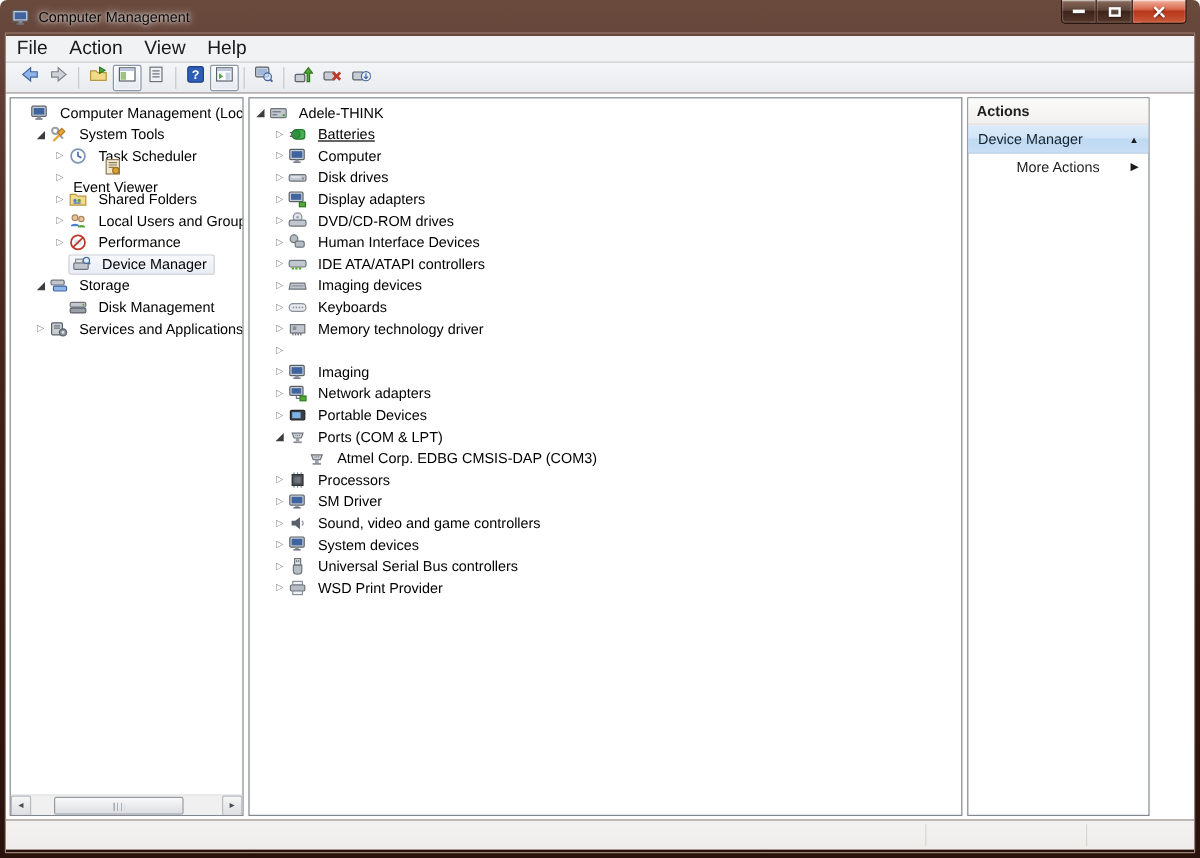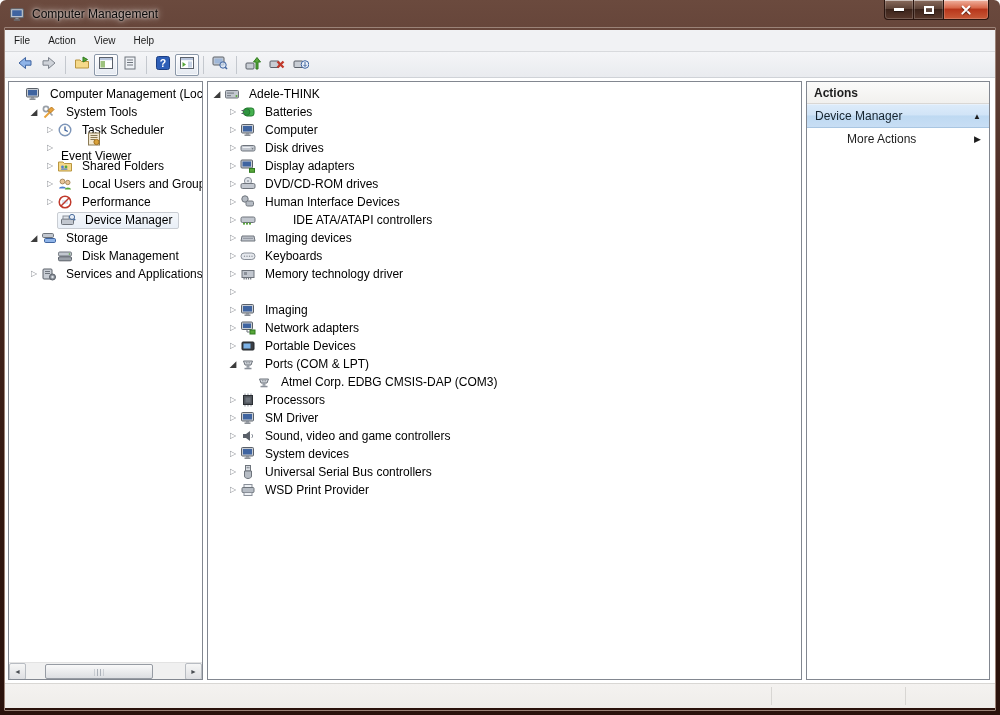--- a/index.html
+++ b/index.html
@@ -40,37 +40,37 @@
   .g-close::before,.g-close::after{
     content:""; position:absolute; left:0; top:4px; width:12px; height:2.4px; background:#fff;
     box-shadow:0 1px 1px rgba(0,0,0,.4); border-radius:1px;
   }
   .g-close::before{ transform:rotate(45deg); } .g-close::after{ transform:rotate(-45deg); }
   
   #menubar {
     position:absolute; left:5px; top:30px; width:990px; height:22px;
     background:#f1f2f4; border-bottom:1px solid #d8dadd; display:flex; align-items:center;
   }
-  .menu-item { padding:3px 9px; font-size:10px; color:#1a1a1a; }
+  .menu-item { padding:3px 9px; font-size:16px; color:#1a1a1a; }
   
   #toolbar {
     position:absolute; left:5px; top:52px; width:990px; height:26px;
     background:linear-gradient(180deg,#f4f5f7,#e9ebef); border-bottom:1px solid #cfd2d7;
     display:flex; align-items:center; padding-left:8px;
   }
   .tbtn { width:24px; height:22px; display:flex; align-items:center; justify-content:center; border:1px solid transparent; border-radius:2px; }
   .tbtn svg { width:16px; height:16px; }
   .tbtn.framed { border:1px solid #8a97a8; background:linear-gradient(180deg,#fdfdfe,#e4e9f1); box-shadow:inset 0 0 0 1px rgba(255,255,255,.7); }
   .tsep { width:1px; height:18px; background:#c4c8ce; margin:0 4px; }
   
   #content { position:absolute; left:5px; top:78px; width:990px; height:605px; background:#fff; }
   .pane { position:absolute; top:3px; bottom:3px; background:#fff; border:1px solid #828790; }
   #left-pane   { left:3px;  width:195px; overflow:hidden; }
   #middle-pane { left:202px; width:595px; overflow:hidden; }
-  #right-pane  { left:801px; width:184px; }
+  #right-pane  { left:801px; width:152px; }
   
   .tree { padding-top:3px; }
   .tree-row { display:flex; align-items:center; height:18px; white-space:nowrap; font-size:12px; color:#000; }
   .indent { flex:none; }
   .expander { flex:none; width:14px; text-align:center; color:#8d9096; font-size:8px; line-height:18px; }
   .expander.exp { color:#3c3c3c; font-size:9px; }
   .ic { flex:none; width:16px; height:16px; margin-right:5px; }
   .ic svg { width:16px; height:16px; display:block; }
   .lbl { padding:1px 3px; border:1px solid transparent; }
   .tree-row.selected-soft .lbl,
@@ -418,21 +418,21 @@
                   <rect x="3" y="9" width="4" height="1.2" fill="#7d838c"></rect>
                   <circle cx="12.5" cy="10" r="1" fill="#57a639"></circle>
                 </svg>
               </span>
               <span class="lbl">Adele-THINK</span>
             </span>
           </div>
           <div class="tree-row">
             <span class="indent" style="width: 18px;"></span>
             <span class="expander">▷</span>
-            <span style="display: flex; align-items: center;">
+            <span style="display: flex; align-items: center; text-decoration: underline;">
               <span class="ic">
                 <svg viewBox="0 0 16 16" xmlns="http://www.w3.org/2000/svg">
                   <rect x="4.5" y="4" width="9.5" height="8" rx="2.5" fill="#45b04f" stroke="#237a2e"></rect>
                   <circle cx="6.5" cy="8" r="3.4" fill="#2f9440" stroke="#237a2e"></circle>
                   <path d="M1.5 6.5 L4.5 6.5 M1.5 9.5 L4.5 9.5" stroke="#5a6069" stroke-width="1.2"></path>
                 </svg>
               </span>
               <span class="lbl">Batteries</span>
             </span>
           </div>
@@ -502,21 +502,21 @@
                   <circle cx="5" cy="6" r="3.2" fill="#b6bcc4" stroke="#6e747c"></circle>
                   <rect x="6" y="8" width="7.5" height="5" rx="1.5" fill="#b6bcc4" stroke="#6e747c"></rect>
                 </svg>
               </span>
               <span class="lbl">Human Interface Devices</span>
             </span>
           </div>
           <div class="tree-row">
             <span class="indent" style="width: 18px;"></span>
             <span class="expander">▷</span>
-            <span style="display: flex; align-items: center; gap: 28px;">
+            <span style="display: flex; align-items: center;">
               <span class="ic">
                 <svg viewBox="0 0 16 16" xmlns="http://www.w3.org/2000/svg">
                   <rect x="1" y="5" width="14" height="5.5" rx="1.5" fill="#c2c7cf" stroke="#6e747c"></rect>
                   <rect x="3" y="10.8" width="2" height="1.8" fill="#57a639"></rect>
                   <rect x="6" y="10.8" width="2" height="1.8" fill="#57a639"></rect>
                   <rect x="9" y="10.8" width="2" height="1.8" fill="#57a639"></rect>
                 </svg>
               </span>
               <span class="lbl">IDE ATA/ATAPI controllers</span>
             </span>

